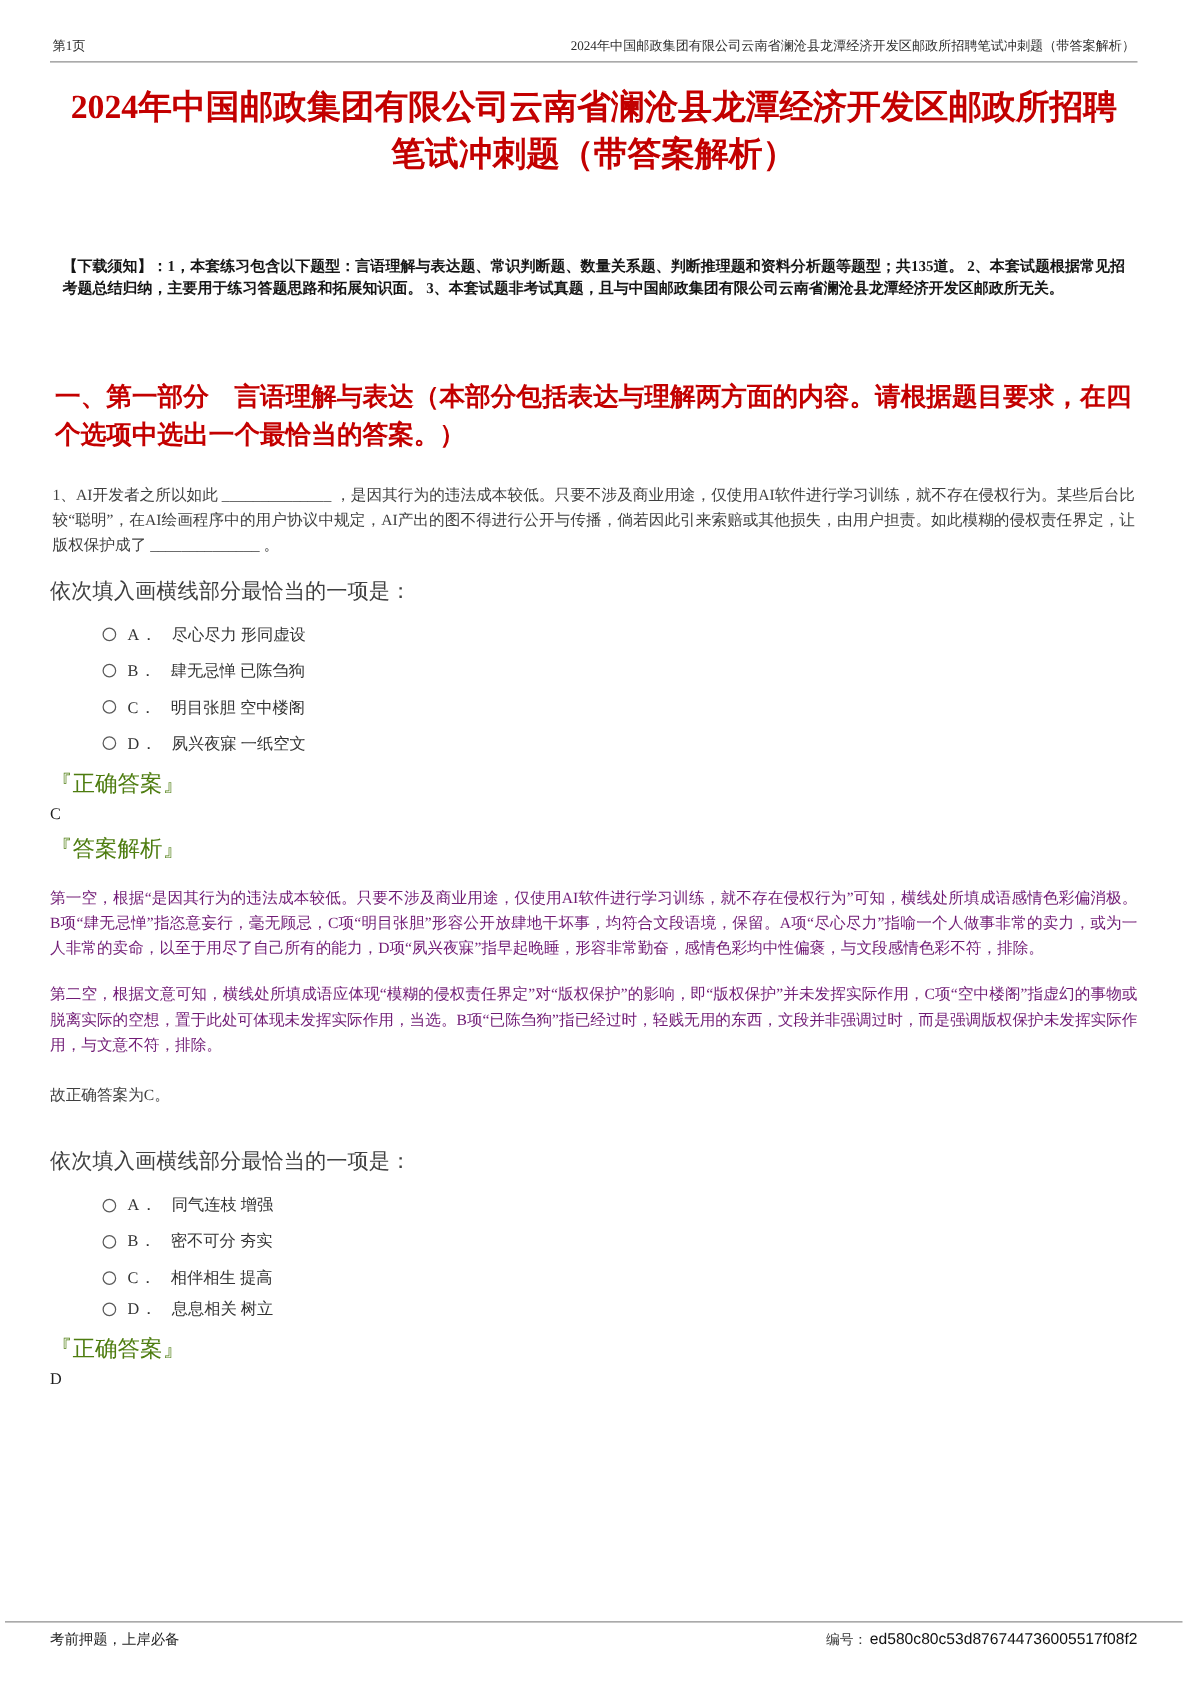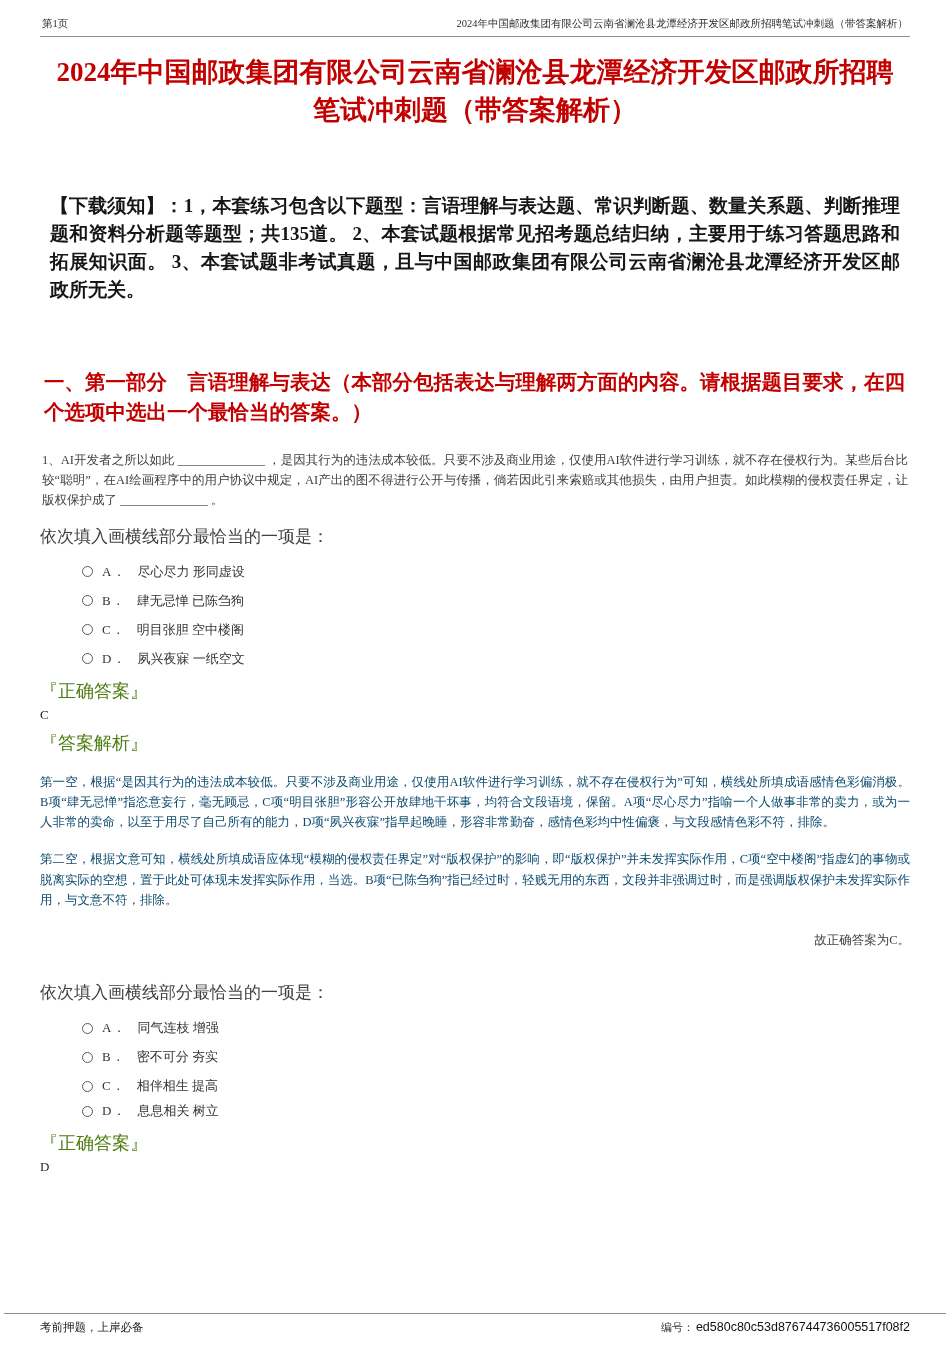--- a/index.html
+++ b/index.html
@@ -4,21 +4,21 @@
 <style>
   * { margin:0; padding:0; box-sizing:border-box; }
   html,body { background:#ffffff; }
   body {
     width:950px; height:1345px;
     font-family:"Liberation Serif", serif;
     color:#3d3d3d;
     position:relative;
     overflow:hidden;
   }
-  .page { padding:11px 40px 0 40px; }
+  .page { padding:24px 40px 0 40px; }
 
   
   .header {
     display:flex; justify-content:space-between; align-items:flex-end;
     font-size:10.5px; color:#2e2e2e;
     padding:6px 2px 5px 2px;
     border-bottom:1px solid #8f8f8f;
   }
   .header .right { max-width:720px; white-space:nowrap; }
 
@@ -30,21 +30,21 @@
     color:#c30000;
     font-size:27px;
     font-weight:bold;
     line-height:1.42;
     font-family:"Liberation Serif", serif;
   }
 
   
   .notice {
     margin:62px 10px 0 10px;
-    font-size:19px;
+    font-size:12px;
     font-weight:bold;
     color:#161616;
     line-height:1.48;
     text-align:justify;
   }
 
   
   .section-heading {
     margin:64px 4px 0 4px;
     color:#c30000;
@@ -79,32 +79,32 @@
   }
   .option .opt-letter { letter-spacing:1px; }
   .option .opt-text { margin-left:2px; }
   .options.tight .option:last-child { margin-top:-4px; }
 
   .ans-label { margin-top:8px; font-size:18px; color:#4d7c0f; }
   .ans-value { margin-top:4px; font-size:13px; color:#1d1d1d; }
 
   .analysis-p {
     margin-top:17px;
-    font-size:12.5px; line-height:1.62; color:#0c4a6e;
+    font-size:12.5px; line-height:1.62; color:#701a75;
     text-align:justify;
   }
-  .conclusion { margin-top:22px; font-size:12.5px; color:#3f3f3f;text-align:right; }
+  .conclusion { margin-top:22px; font-size:12.5px; color:#3f3f3f; }
   .source { margin-top:18px; font-size:13.5px; font-weight:bold; color:#1d1d1d; }
 
   .q2-block { margin-top:32px; }
 
   
   .footer {
     position:absolute; left:0; right:0; bottom:0;
-    height:32px;
+    height:48px;
     border-top:1px solid #8f8f8f;
     margin:0 4px;
     padding:6px 36px 0 36px;
     display:flex; justify-content:space-between; align-items:flex-start;
     background:#ffffff;
   }
   .footer .slogan { font-size:11.5px; color:#222222; }
   .footer .serial { font-size:11px; color:#333333; display:flex; align-items:baseline;text-align:center; }
   .footer .serial .serial-value { font-size:12.5px; color:#111111; margin-left:2px; font-family:"Liberation Sans", sans-serif; }
 </style>

